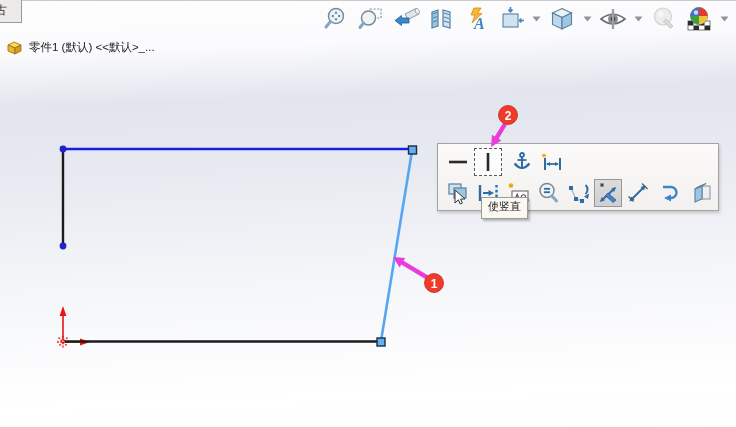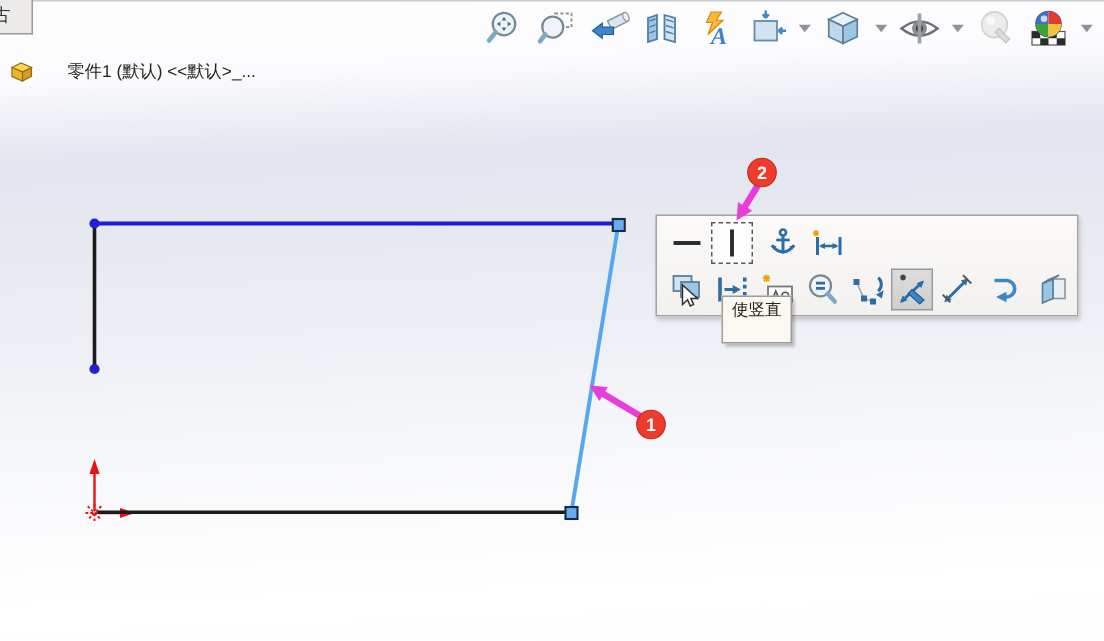--- a/index.html
+++ b/index.html
@@ -5,40 +5,40 @@
   html,body{margin:0;padding:0;}
   body{font-family:"Liberation Sans","DejaVu Sans",sans-serif;}
   .stage{position:relative;width:736px;height:427px;overflow:hidden;
     background:linear-gradient(178deg,#fdfdfe 0%,#fbfbfd 12%,#e2e5ee 24%,#e8eaf1 40%,#f5f6f9 65%,#ffffff 90%,#fefefe 100%);}
   .top-hairline{position:absolute;top:0;left:22px;right:0;height:1px;background:#c9cbce;}
   .tab-fragment{position:absolute;top:0;left:0;width:21px;height:22px;background:#ecebe9;
     border-right:1px solid #9a9a9a;border-bottom:1px solid #9a9a9a;overflow:hidden;
     font-size:12px;color:#333;line-height:20px;}
   .tab-fragment span{display:inline-block;margin-left:-5px;}
   
-  .tree-row{position:absolute;top:40px;left:6px;display:flex;align-items:center;gap:22px;}
+  .tree-row{position:absolute;top:40px;left:6px;display:flex;align-items:center;gap:6px;}
   .tree-row .label{font-size:11.5px;color:#222;white-space:nowrap;}
   
   .hud{position:absolute;top:3px;right:6px;display:flex;align-items:center;gap:4px;}
   .hud-btn{width:31px;height:31px;display:flex;align-items:center;justify-content:center;
     border-radius:3px;}
   .caret{width:12px;height:31px;display:flex;align-items:center;justify-content:center;}
   
   .ctx-toolbar{position:absolute;left:437px;top:143px;width:282px;height:68px;
     background:linear-gradient(180deg,#fbfaf9,#f2f1f0);border:1px solid #a3a3a3;
     box-shadow:1px 2px 3px rgba(0,0,0,0.18);box-sizing:border-box;padding:2px 0 0 6px;}
   .ctx-row{display:flex;align-items:center;gap:2px;height:31px;}
   .ctx-btn{width:28px;height:28px;display:flex;align-items:center;justify-content:center;
     box-sizing:border-box;border:1px solid transparent;}
   .ctx-btn.focus-dashed{border:1px dashed #5a5a5a;background:#fdfdfd;}
   .ctx-btn.pressed{background:linear-gradient(180deg,#dcdcdc,#cfcfcf);border:1px solid #979797;}
   .ctx-spacer{width:2px;}
   
   .tooltip{position:absolute;left:481px;top:197px;background:#faf8f1;border:1px solid #9b9b9b;
-    box-shadow:2px 2px 2px rgba(0,0,0,0.25);font-size:11px;color:#222;padding:1px 6px 14px 6px;
+    box-shadow:2px 2px 2px rgba(0,0,0,0.25);font-size:11px;color:#222;padding:1px 6px 4px 6px;
     white-space:nowrap;z-index:30;text-align:right;}
   svg{display:block;}
   .sketch-svg{position:absolute;left:0;top:0;z-index:5;}
   .anno-svg{position:absolute;left:0;top:0;z-index:40;pointer-events:none;}
   .ctx-toolbar{z-index:20;}
 </style>
 </head>
 <body>
 
 <div class="stage">

